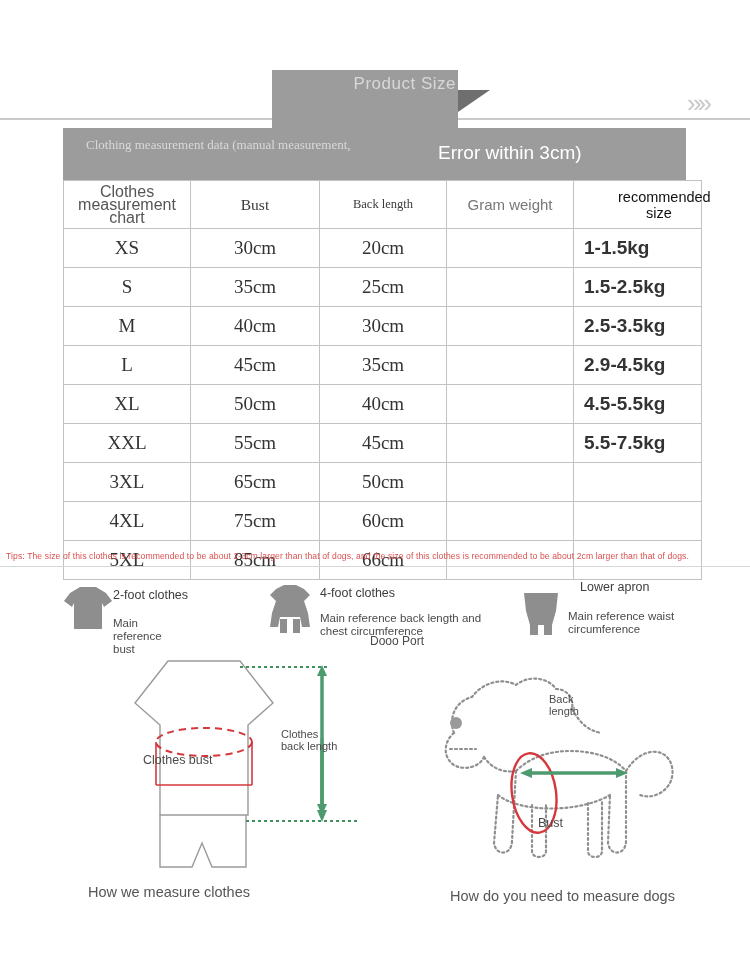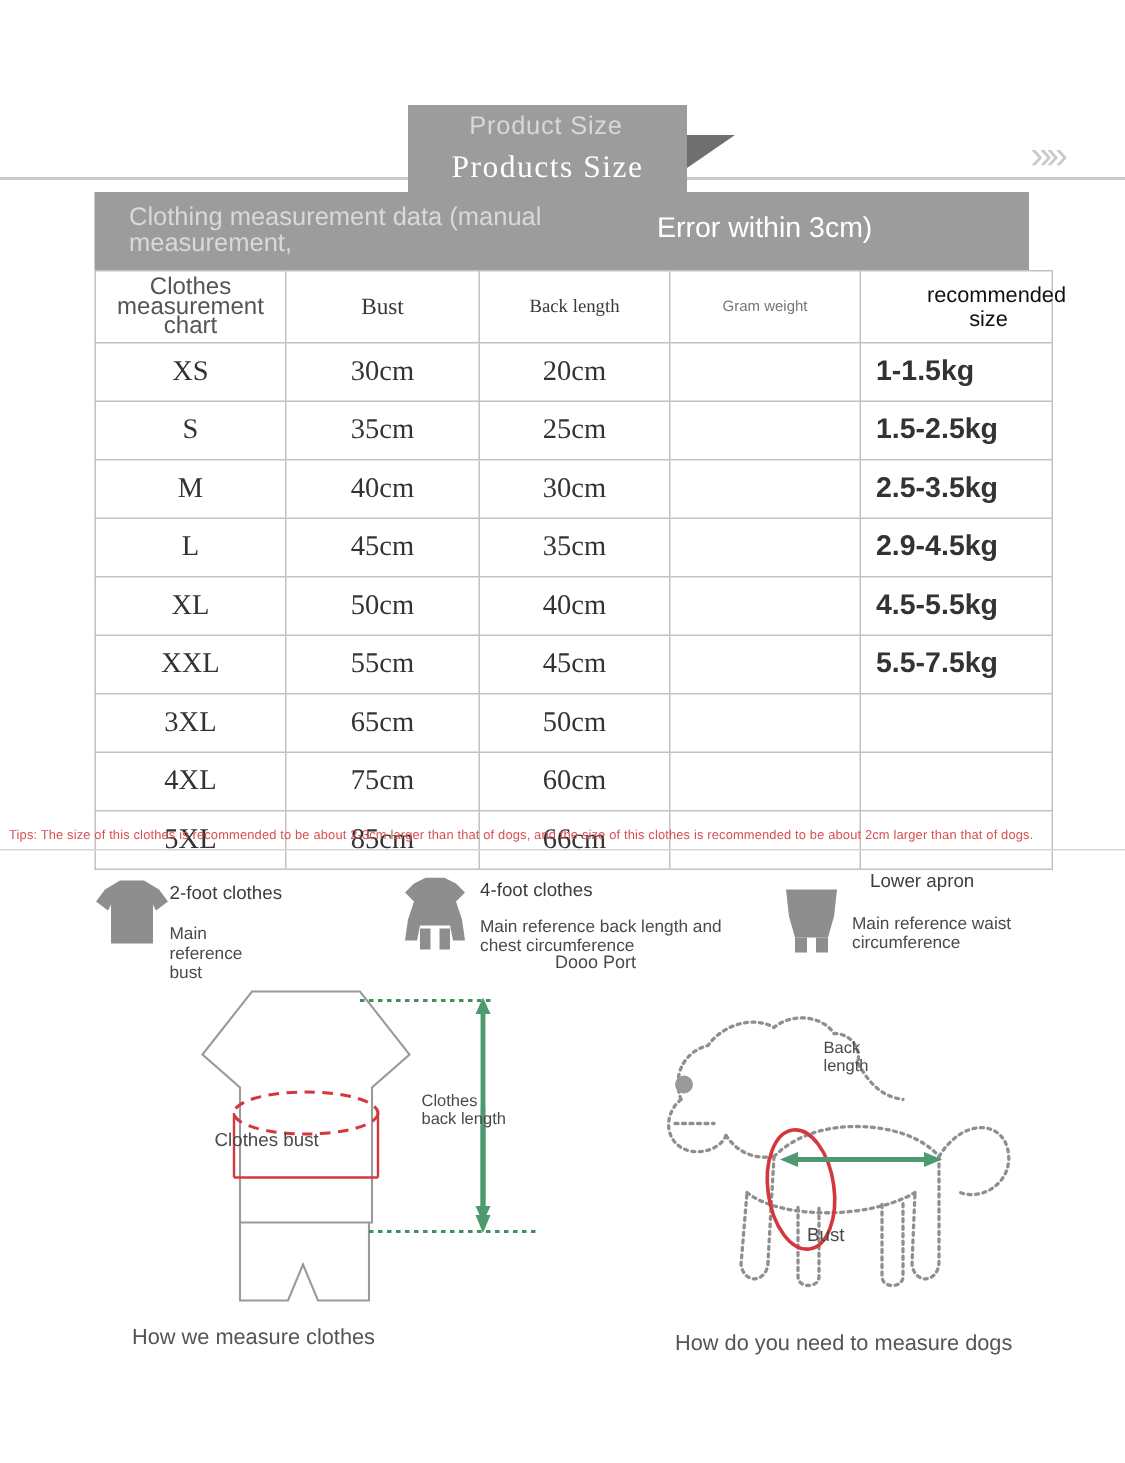--- a/index.html
+++ b/index.html
@@ -35,21 +35,21 @@
     top: 70px;
     width: 186px;
     height: 60px;
     background: #9c9c9c;
   }
   .title-en {
     position: absolute;
     left: 272px;
     top: 74px;
     width: 184px;
-    text-align: center;
+    text-align: right;
     font-size: 17px;
     color: #d8d8d8;
     font-family: "Liberation Sans", sans-serif;
     letter-spacing: 0.5px;
   }
   .title-main {
     position: absolute;
     left: 272px;
     top: 99px;
     width: 186px;
@@ -86,24 +86,24 @@
     top: 128px;
     width: 623px;
     height: 52px;
     background: #9c9c9c;
   }
   .subhead-left {
     position: absolute;
     left: 86px;
     top: 136px;
     width: 330px;
-    font-size: 17px;
+    font-size: 13px;
     color: #d9d9d9;
     line-height: 17px;
-    font-family: Liberation Sans, sans-serif;
+    font-family: Liberation Serif, serif;
   }
   .subhead-right {
     position: absolute;
     left: 438px;
     top: 142px;
     font-size: 19px;
     color: #ffffff;
     font-family: "Liberation Sans", sans-serif;
   }
 
@@ -137,21 +137,21 @@
     font-size: 15.5px;
     font-family: "Liberation Serif", serif;
     color: #3a3a3a;
   }
   .th-small {
     font-size: 12.5px;
     font-family: "Liberation Serif", serif;
     color: #3a3a3a;
   }
   .th-gram {
-    font-size: 10px;
+    font-size: 15px;
     line-height: 12px;
     font-family: "Liberation Sans", sans-serif;
     color: #777;
   }
   .th-reco {
     font-size: 14.5px;
     font-family: "Liberation Sans", sans-serif;
     color: #111;
     padding-left: 43px;
   }
@@ -246,21 +246,20 @@
   .lbl-bust2 { left: 538px; top: 817px; font-size: 12.5px; }
 </style>
 </head>
 <body>
 
 <div class="header">
   <div class="header-bar"></div>
   <div class="title-shadow"></div>
   <div class="title-block"></div>
   <div class="title-en">Product Size</div>
-  <div class="title-main">Products Size</div>
   <div class="chevrons">»»</div>
 </div>
 
 <div class="subhead"></div>
 <div class="subhead-left">Clothing measurement data (manual measurement,</div>
 <div class="subhead-right">Error within 3cm)</div>
 
 <table class="size-table">
   <thead>
     <tr>

